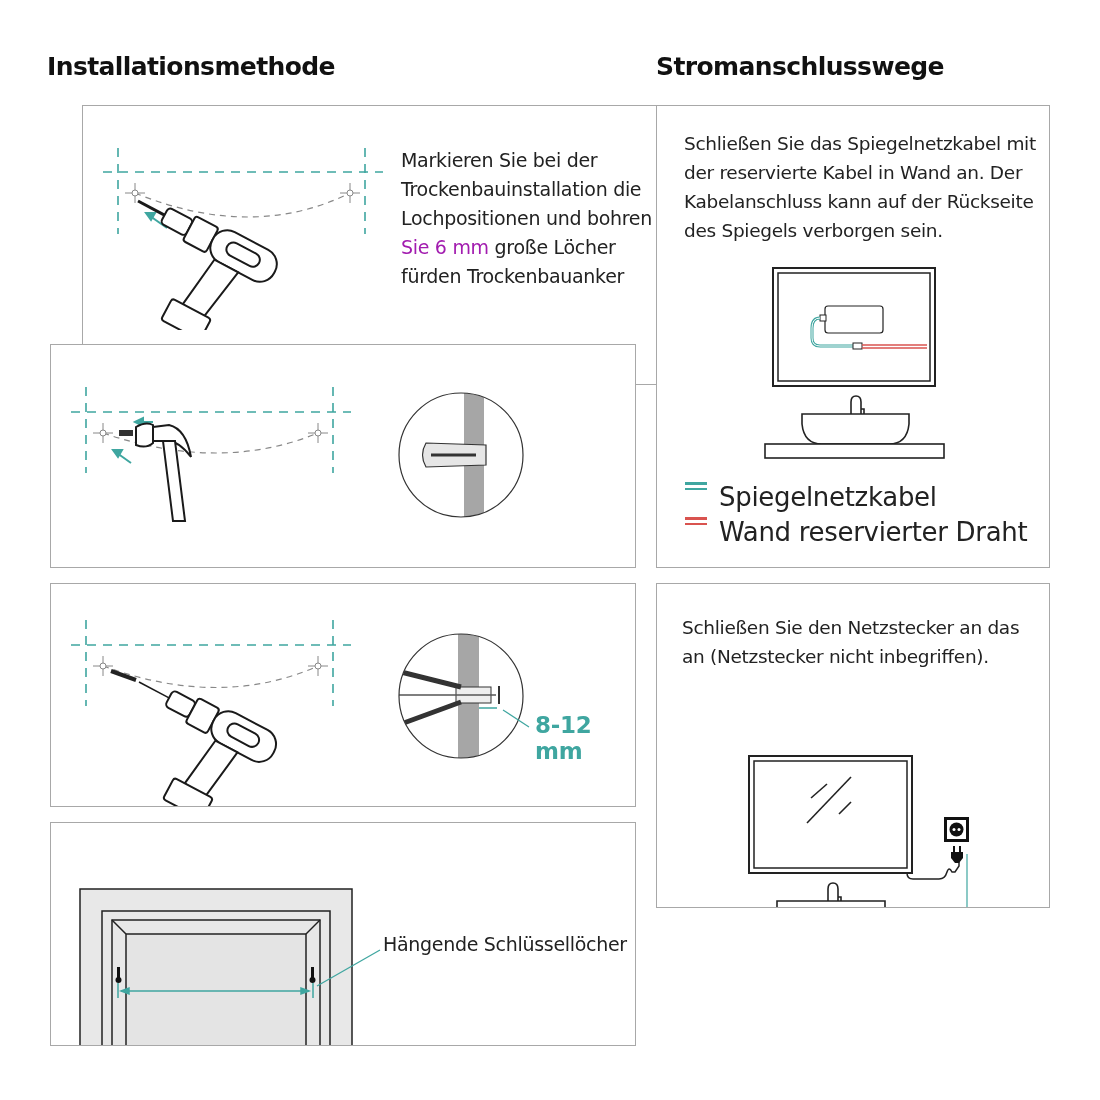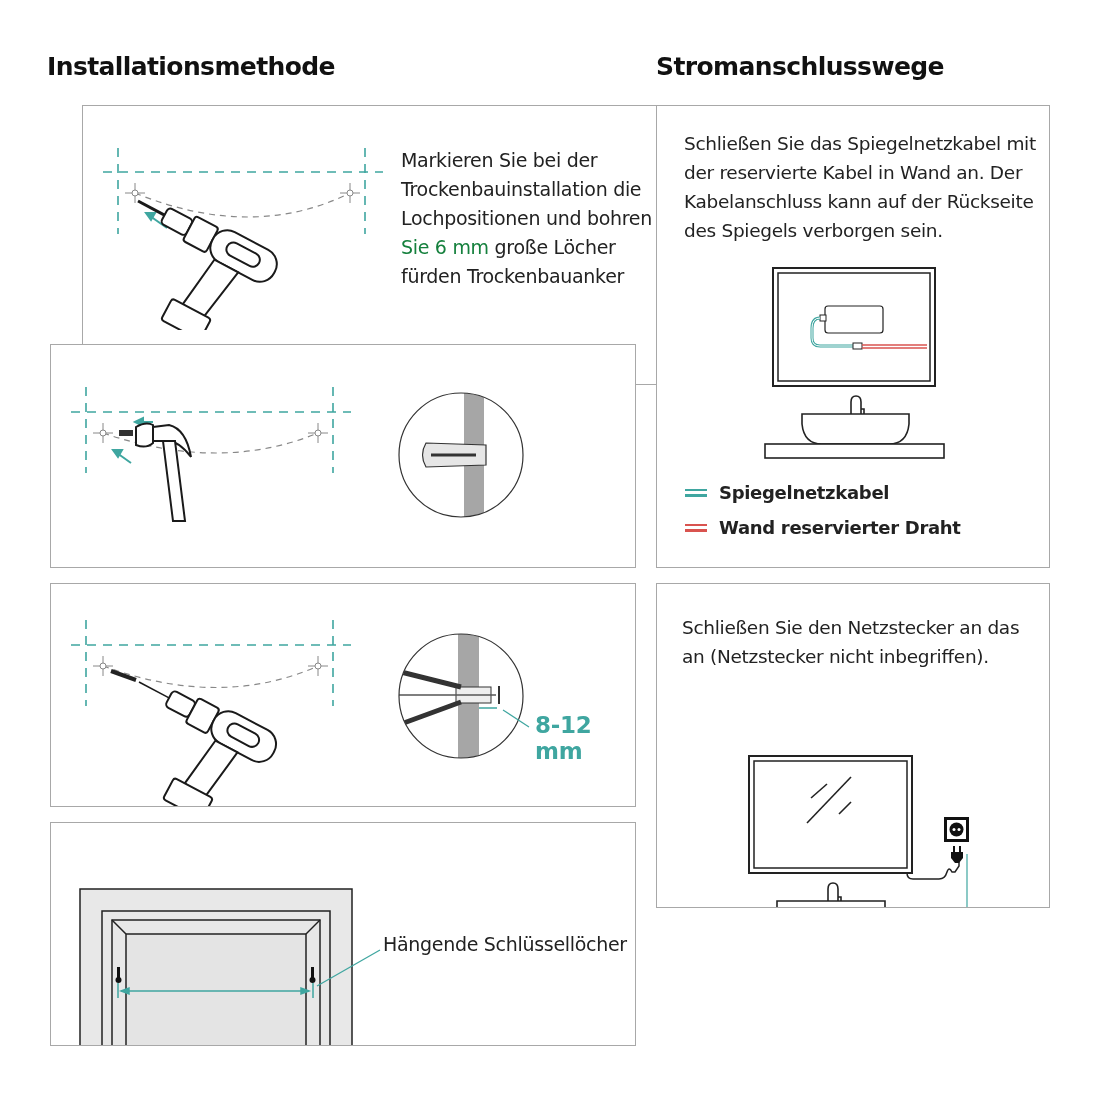--- a/index.html
+++ b/index.html
@@ -4,23 +4,23 @@
 <style>
   html, body { margin:0; padding:0; background:#ffffff; }
   body { width:1100px; height:1100px; position:relative; overflow:hidden;
          font-family:"Liberation Sans", sans-serif; color:#1a1a1a; }
   .heading { position:absolute; font-family:"DejaVu Sans", sans-serif; font-weight:bold;
              font-size:25px; letter-spacing:-0.6px; color:#111; }
   .panel { position:absolute; border:1.5px solid #a8a8a8; box-sizing:border-box; background:#fff; overflow:hidden; }
   .panel svg { position:absolute; left:0; top:0; }
   .txt { position:absolute; font-family:"DejaVu Sans", sans-serif; font-size:19px; line-height:29px;
          color:#222; letter-spacing:-0.3px; }
-  .accent { color:#15803d; }
-  .legend { position:absolute; display:flex; align-items:center; font-family:"DejaVu Sans", sans-serif;
-            font-size:18px; color:#222; letter-spacing:-0.3px;font-weight:bold; }
+  .accent { color:#a21caf; }
+  .legend { position:absolute; display:flex; align-items:flex-start; font-family:"DejaVu Sans", sans-serif;
+            font-size:26px; color:#222; letter-spacing:-0.3px; }
   .legend .sw { width:22px; height:8px; margin-right:12px; position:relative; }
   .legend .sw::before, .legend .sw::after { content:""; position:absolute; left:0; width:22px; height:2.5px; background:var(--c); }
   .legend .sw::before { top:0; } .legend .sw::after { bottom:0; }
   .label { position:absolute; font-family:"DejaVu Sans", sans-serif; font-size:20px; color:#222; letter-spacing:-0.3px; }
 </style>
 </head>
 <body>
 
 <div class="heading" style="left:47px;top:52px;">Installationsmethode</div>
 <div class="heading" style="left:656px;top:52px;">Stromanschlusswege</div>

